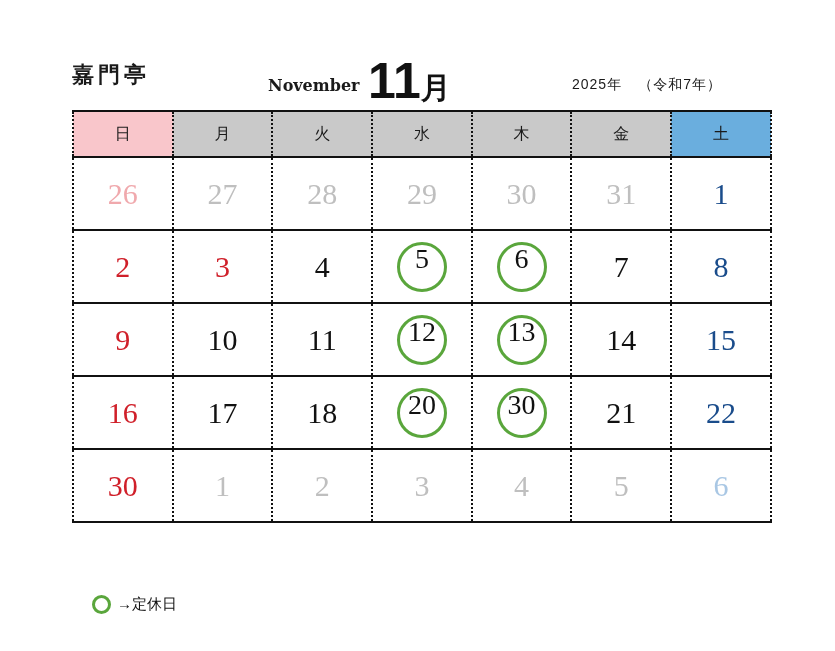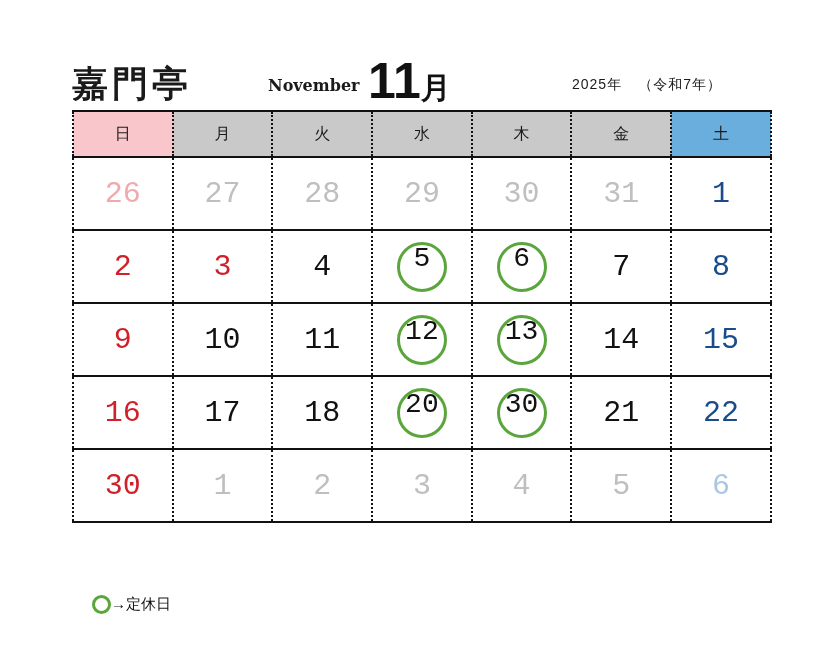--- a/index.html
+++ b/index.html
@@ -28,21 +28,21 @@
     top: 26px;
     width: 835px;
     height: 64px;
   }
   .shop-name {
     position: absolute;
     left: 72px;
     top: 34px;
     font-family: "DejaVu Serif", serif;
     font-weight: bold;
-    font-size: 36px;
+    font-size: 22px;
     letter-spacing: 4px;
     color: #1a1a1a;
   }
   .month-en {
     position: absolute;
     left: 268px;
     top: 50px;
     font-family: "DejaVu Serif", serif;
     font-weight: bold;
     font-size: 16px;
@@ -103,21 +103,21 @@
     color: #1a1a1a;
   }
   th.sun { background: #f9c6cb; color: #c0182a; }
   th.wd  { background: #c9c9c9; color: #1a1a1a; }
   th.sat { background: #6aaede; color: #11365e; }
 
   table.cal td {
     height: 71px;
     font-size: 30px;
     color: #111111;
-    font-family: Liberation Mono, monospace;
+    font-family: Liberation Serif, serif;
     margin-top: 16px;
   }
   td .num {
     display: inline-block;
     line-height: 1;
   }
   
   .c-red   { color: #d0202a; }
   .c-blue  { color: #1a4c8b; }
   .c-black { color: #111111; }
@@ -139,21 +139,21 @@
     line-height: 1;
   }
 
   
   .legend {
     position: absolute;
     left: 92px;
     top: 595px;
     display: flex;
     align-items: center;
-    gap: 0;
+    gap: 6px;
   }
   .legend-circle {
     width: 19px;
     height: 19px;
     border: 3px solid #5aa63c;
     border-radius: 50%;
     box-sizing: border-box;
   }
   .legend-text {
     font-size: 15px;

